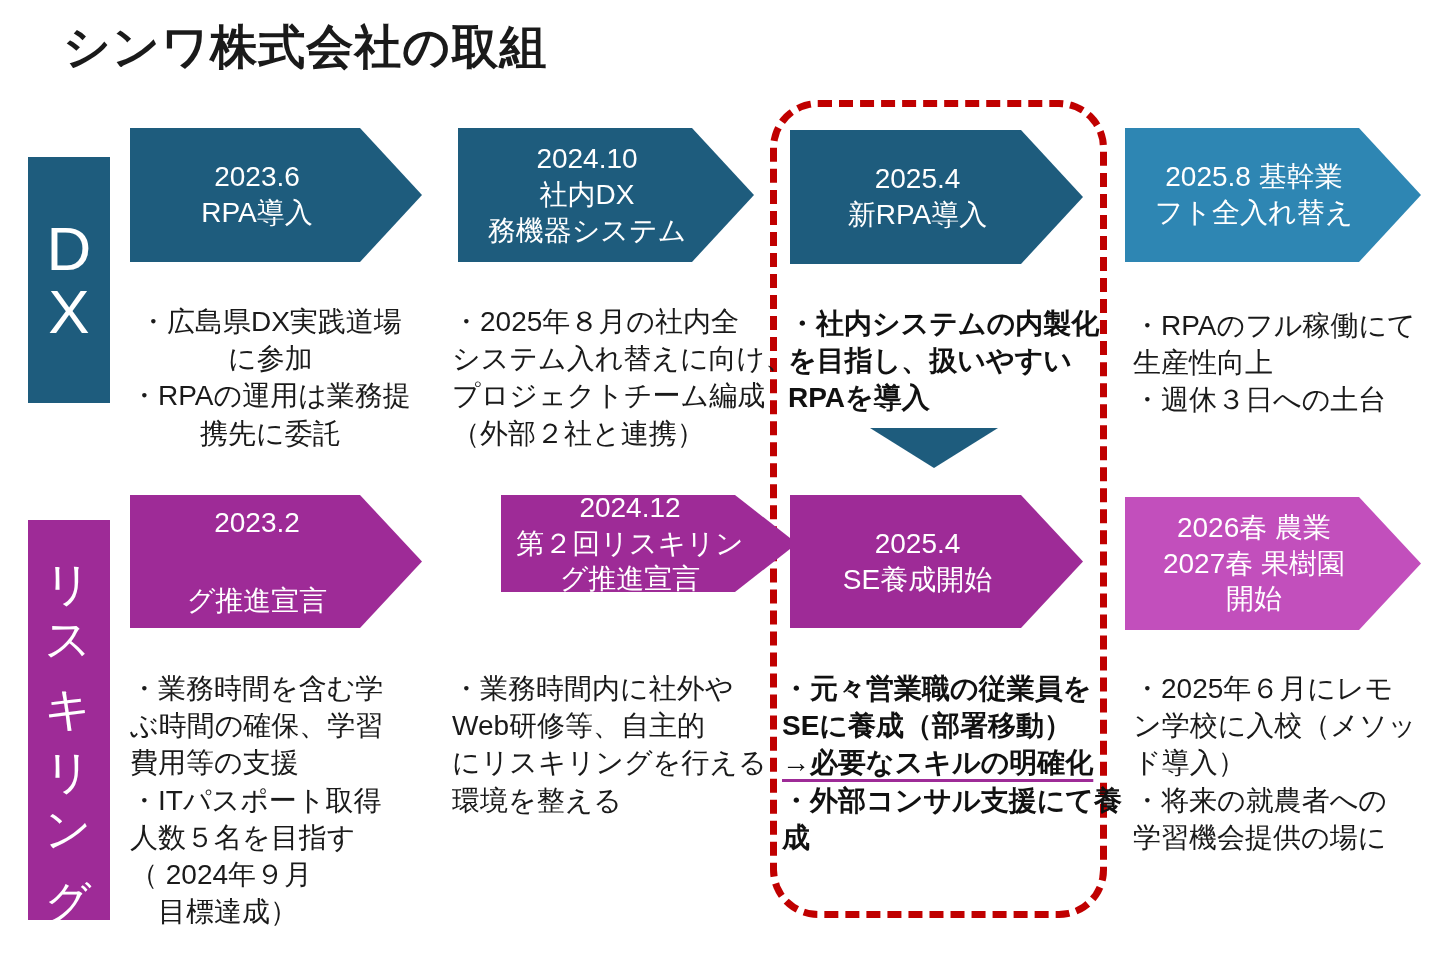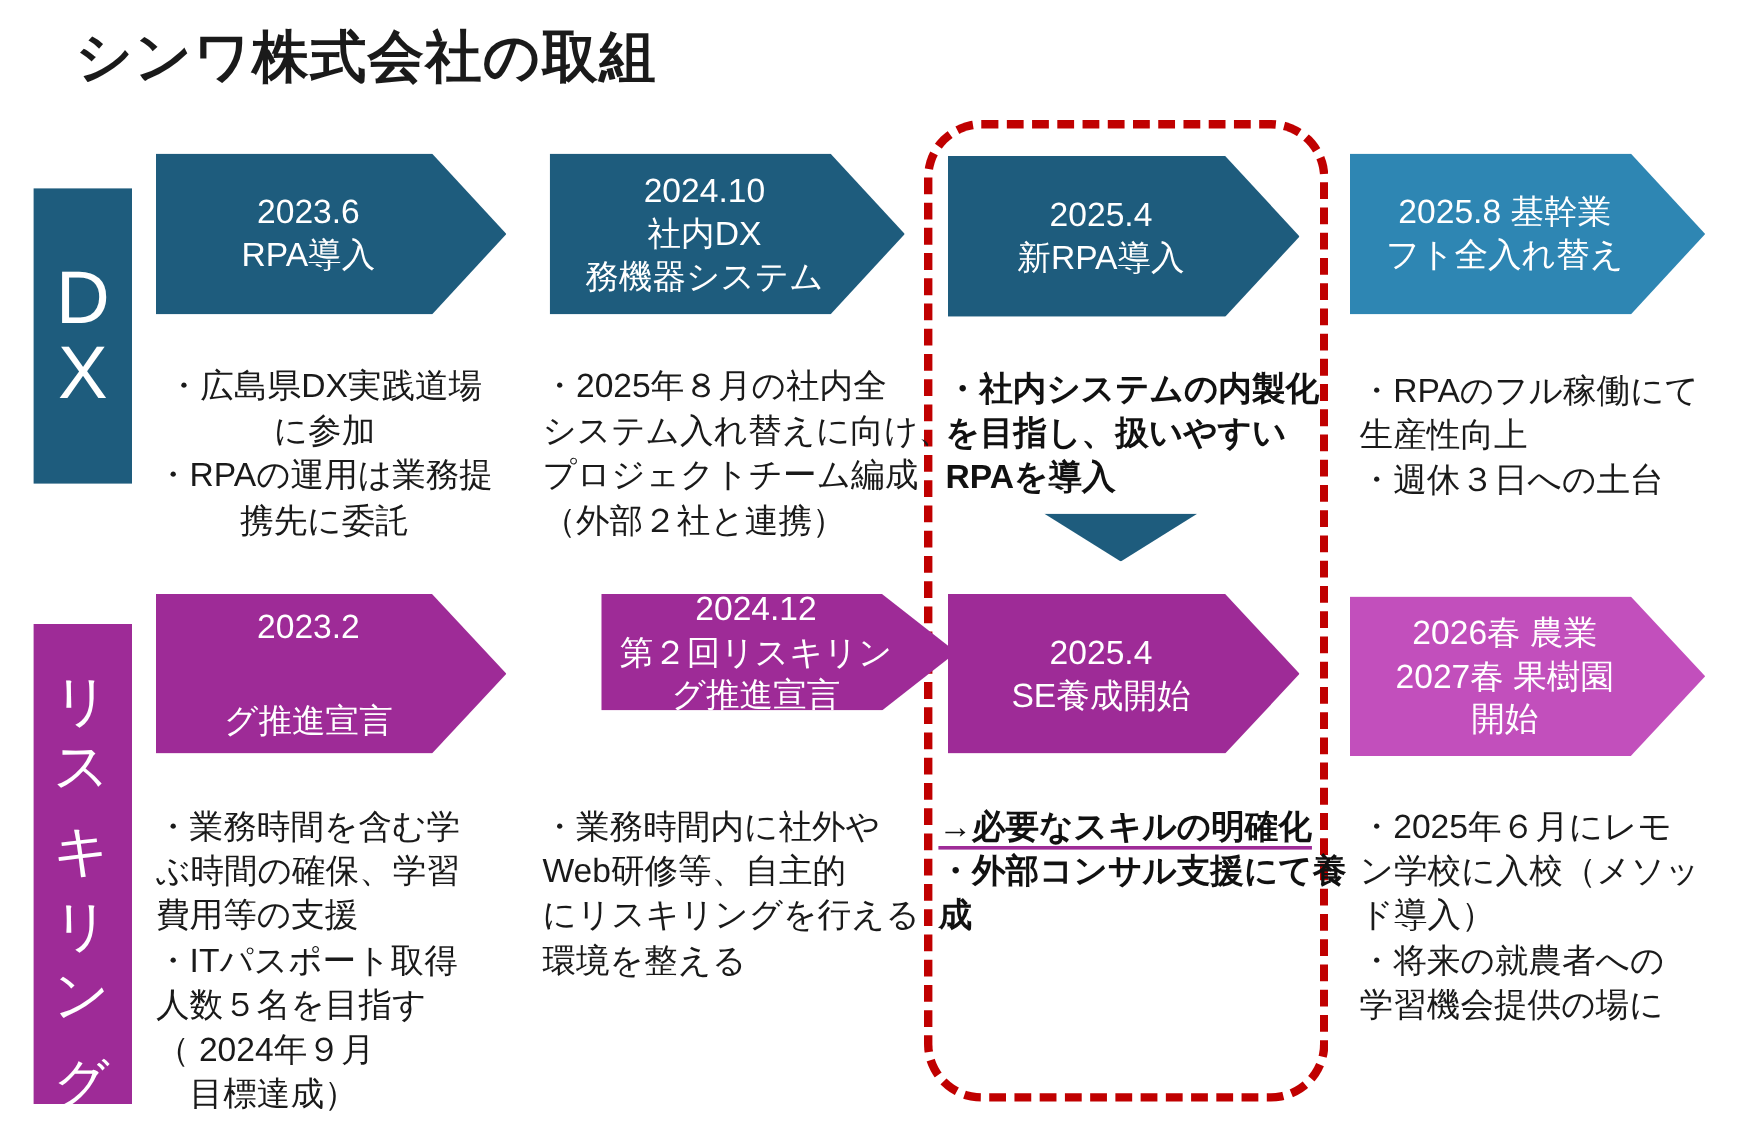--- a/index.html
+++ b/index.html
@@ -113,21 +113,23 @@
 ぶ時間の確保、学習
 費用等の支援
 ・ITパスポート取得
 人数５名を目指す
 （ 2024年９月
 　目標達成）</div>
   <div class="note" style="left:452px;top:670px;">・業務時間内に社外や
 Web研修等、自主的
 にリスキリングを行える
 環境を整える</div>
-  <div class="note bold" style="left:782px;top:670px;"><span class="u-line">→必要なスキルの明確化</span><span>
+  <div class="note bold" style="left:782px;top:670px;"><span>・元々営業職の従業員を
+SEに養成（部署移動）
+</span><span class="u-line">→必要なスキルの明確化</span><span>
 ・外部コンサル支援にて養
 成</span></div>
   <div class="note" style="left:1133px;top:670px;">・2025年６月にレモ
 ン学校に入校（メソッ
 ド導入）
 ・将来の就農者への
 学習機会提供の場に</div>
 
 </div>
 

